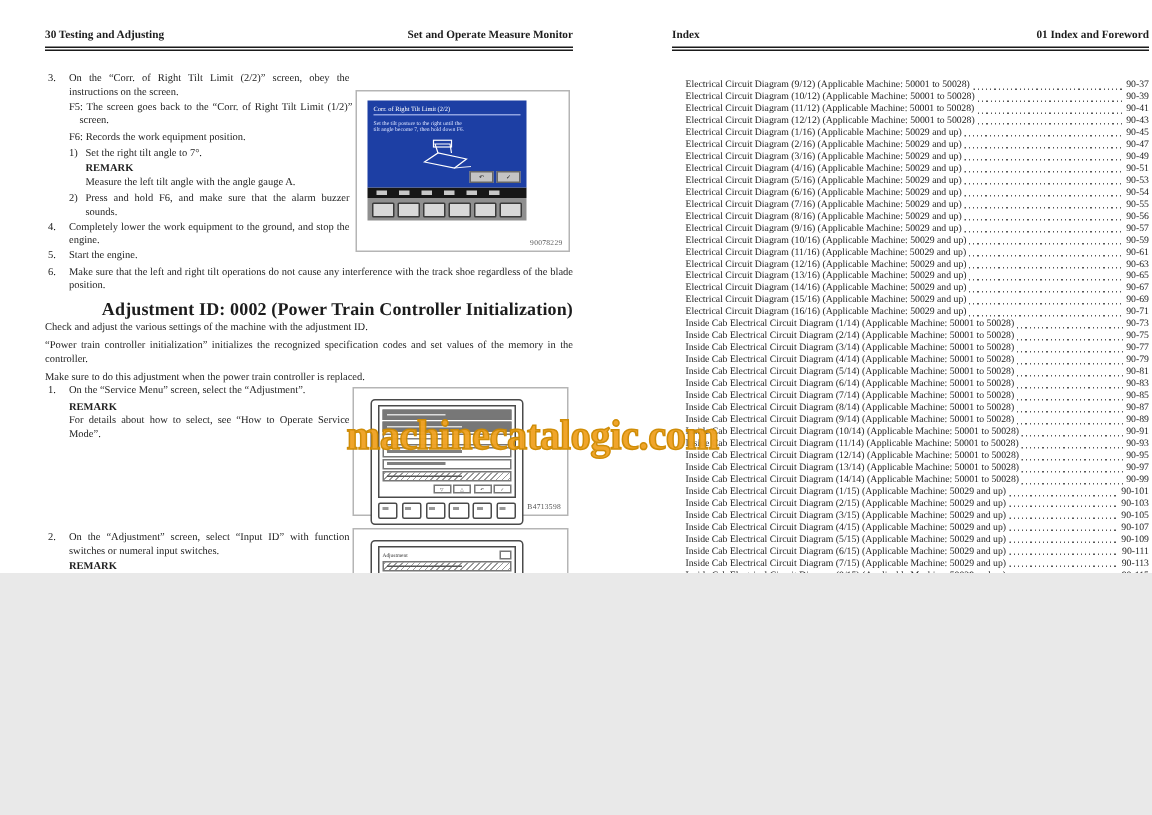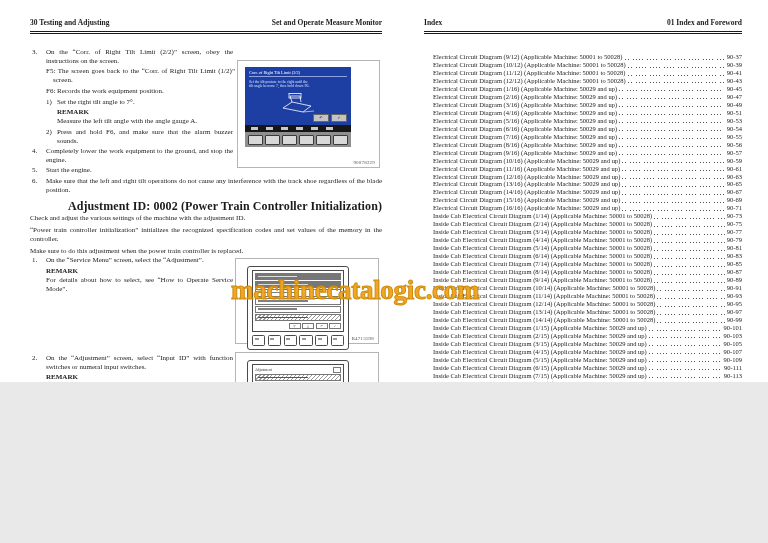--- a/index.html
+++ b/index.html
@@ -1,21 +1,21 @@
 <!DOCTYPE html>
 <html><head>
 <meta charset="utf-8">
 <style>
   html,body{margin:0;padding:0;background:#e9e9e9;}
   .sheet{position:relative;width:768px;height:382px;background:#fff;overflow:hidden;
          font-family:Liberation Serif, serif;color:#1c1c1c;}
   
   .page{position:absolute;top:18px;height:505px;}
   .page-left{left:30px;width:352px;}
-  .page-right{left:424px;width:318px;}
+  .page-right{left:448px;width:318px;}
   
   .ph{display:flex;justify-content:space-between;font-weight:bold;font-size:7.5px;
       padding-bottom:4px;border-bottom:1px solid #1a1a1a;position:relative;}
   .ph::after{content:"";position:absolute;left:0;right:0;bottom:-2.5px;border-bottom:1px solid #1a1a1a;}
   
   .body-left{position:relative;margin-top:16px;font-size:7px;line-height:8.7px;}
   .narrow{width:203px;}
   .step{display:flex;margin-bottom:2px;}
   .step .num{flex:none;width:14px;padding-left:2px;}
   .step .txt{flex:1;text-align:justify;}

